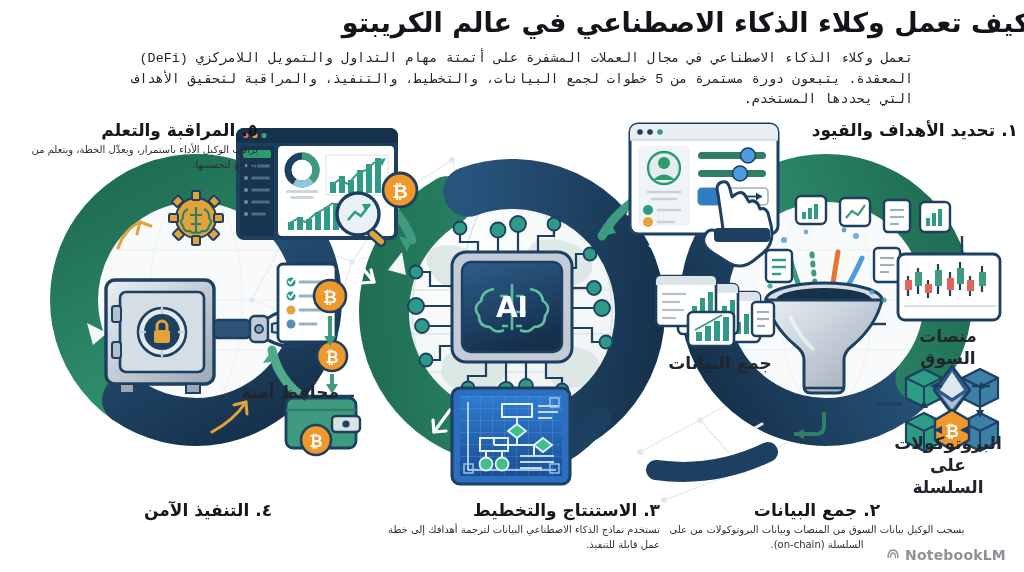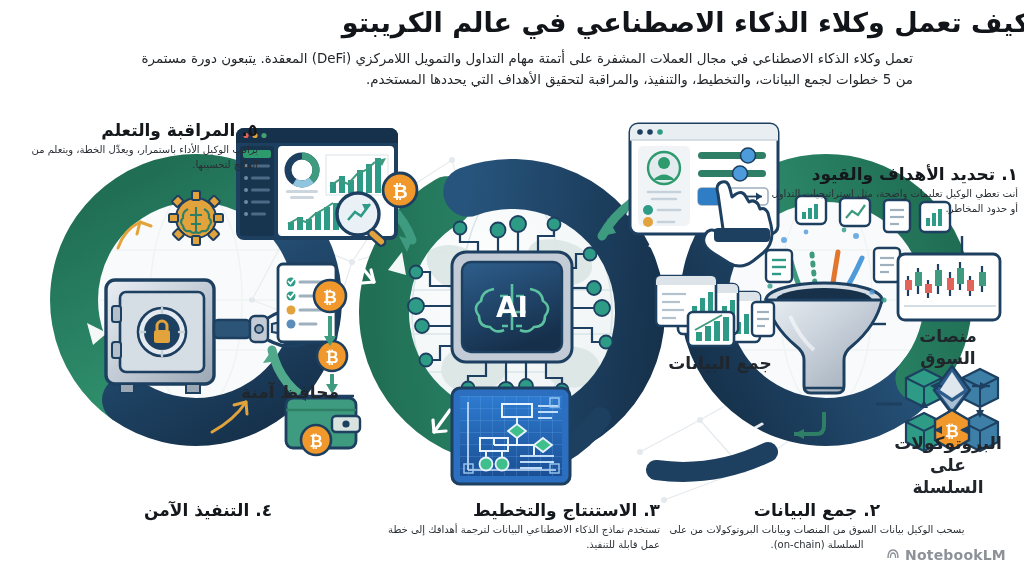--- a/index.html
+++ b/index.html
@@ -13,29 +13,29 @@
   #stage{position:absolute;inset:0;width:1024px;height:572px;}
 
   
   .hdr{position:absolute;left:6px;top:6px;width:1024px;text-align:right;}
   .hdr h1{
     margin:0;font-size:27px;font-weight:bold;color:#111418;
     letter-spacing:0px;line-height:1.25;direction:rtl;
   }
   .hdr p{
     margin:9px auto 0;width:790px;font-size:13.4px;line-height:1.55;
-    color:#222629;direction:rtl;font-weight:500;
+    color:#222629;direction:rtl;font-weight:500;font-family:Liberation Mono, monospace;
   }
 
   
   .step{position:absolute;direction:rtl;}
   .step .t{font-size:17px;font-weight:bold;color:#14181c;line-height:1.2;}
   .step .d{font-size:10px;color:#2a2f34;line-height:1.45;margin-top:3px;font-weight:500;}
 
-  #step1{left:770px;top:120px;width:248px;text-align:right;margin-top:44px;}
+  #step1{left:770px;top:120px;width:248px;text-align:right;}
   #step5{left:8px;top:120px;width:250px;text-align:left;}
   #step5 .t,#step5 .d{text-align:right;}
   #step2{left:652px;top:500px;width:330px;text-align:center;}
   #step3{left:385px;top:500px;width:275px;}
   #step4{left:58px;top:500px;width:300px;text-align:center;}
 
   
   .ilabel{position:absolute;direction:rtl;font-size:17px;color:#20262c;
           line-height:1.3;text-align:center;font-weight:700;}
   #lbl-wallet{left:232px;top:381px;width:116px;}
@@ -748,21 +748,20 @@
     </g>
   </svg>
 
   <div class="hdr">
     <h1>كيف تعمل وكلاء الذكاء الاصطناعي في عالم الكريبتو</h1>
     <p>تعمل وكلاء الذكاء الاصطناعي في مجال العملات المشفرة على أتمتة مهام التداول والتمويل اللامركزي (DeFi) المعقدة. يتبعون دورة مستمرة من 5 خطوات لجمع البيانات، والتخطيط، والتنفيذ، والمراقبة لتحقيق الأهداف التي يحددها المستخدم.</p>
   </div>
 
   <div class="step" id="step1">
     <div class="t">١. تحديد الأهداف والقيود</div>
-    <div class="d">أنت تعطي الوكيل تعليمات واضحة، مثل استراتيجيات التداول أو حدود المخاطر.</div>
   </div>
 
   <div class="step" id="step5">
     <div class="t">٥. المراقبة والتعلم</div>
     <div class="d">يراقب الوكيل الأداء باستمرار، ويعدِّل الخطة، ويتعلم من النتائج لتحسينها.</div>
   </div>
 
   <div class="step" id="step2">
     <div class="t">٢. جمع البيانات</div>
     <div class="d">يسحب الوكيل بيانات السوق من المنصات وبيانات البروتوكولات من على السلسلة (on-chain).</div>

